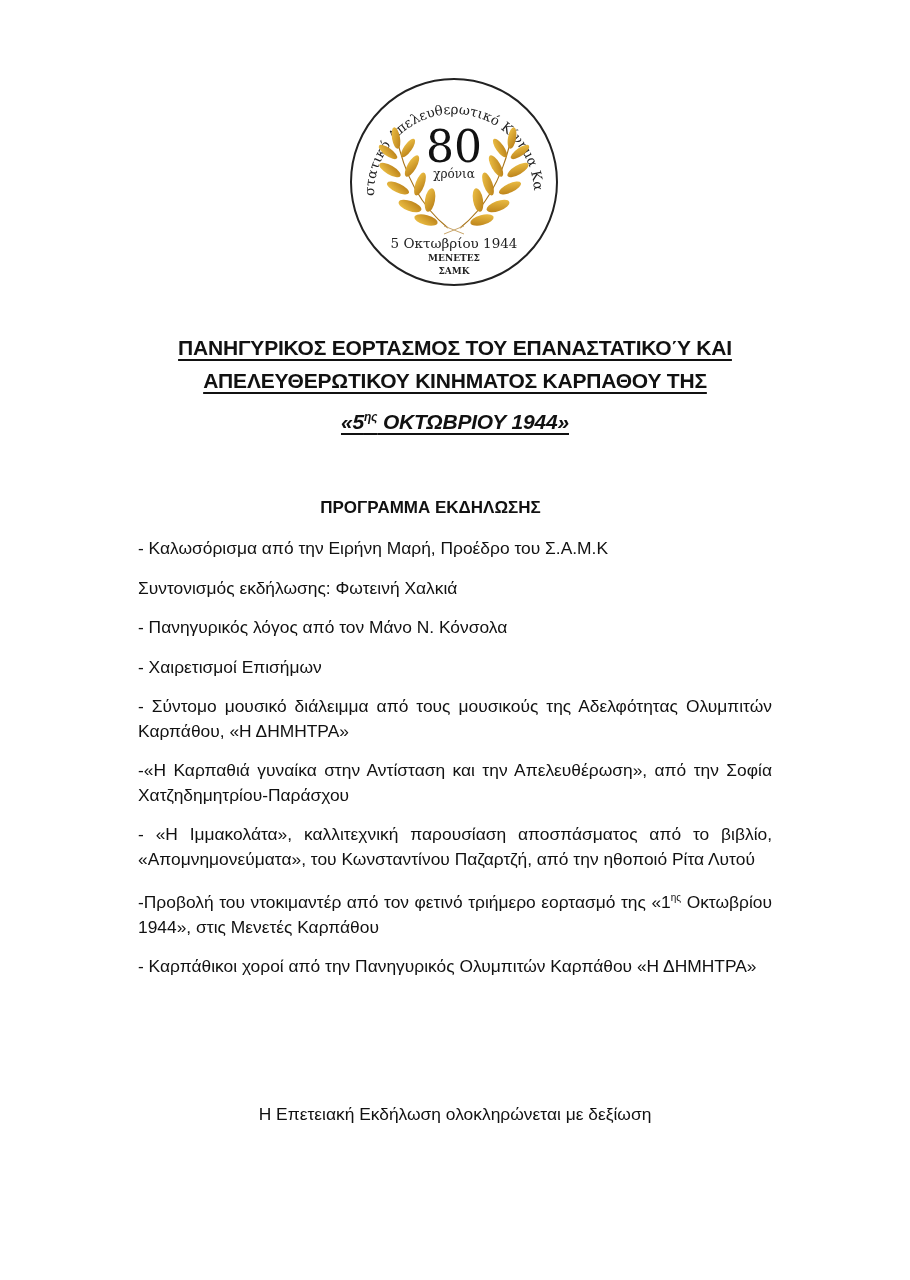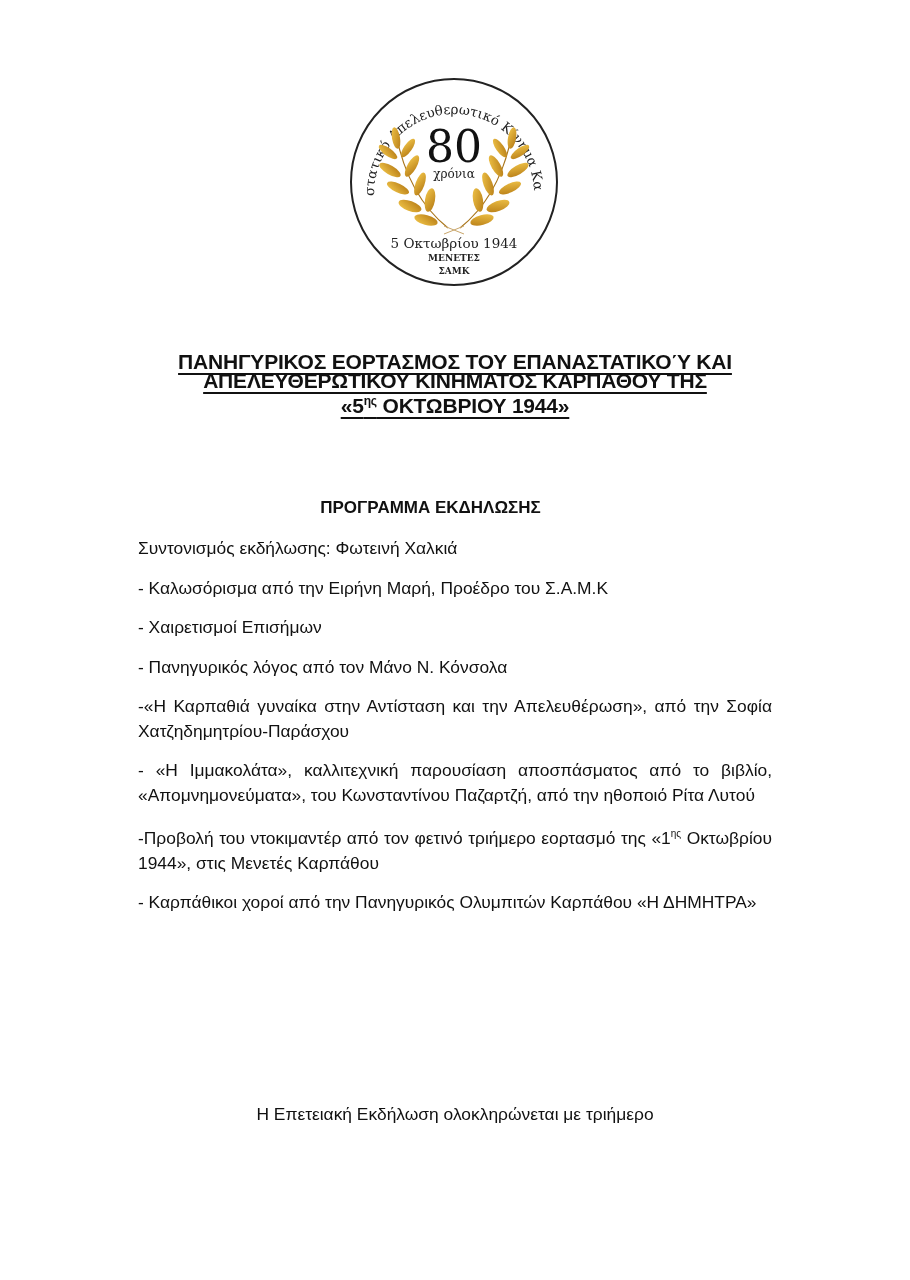--- a/index.html
+++ b/index.html
@@ -2,23 +2,23 @@
 <html><head>
 <meta charset="utf-8">
 <style>
   html, body { margin: 0; padding: 0; background: #ffffff; }
   body { width: 910px; height: 1280px; position: relative; overflow: hidden;
          font-family: "Liberation Sans", "DejaVu Sans", sans-serif; color: #111; }
   .logo { position: absolute; left: 348px; top: 76px; width: 212px; height: 212px; }
   .title { position: absolute; left: 0; width: 910px; text-align: center;
            font-weight: bold; font-size: 21px; text-decoration: underline;
            text-underline-offset: 4px; text-decoration-thickness: 2px; letter-spacing: -0.2px; }
-  .t1 { top: 336px; margin-top: 14px; }
+  .t1 { top: 336px; }
   .t2 { top: 369px; }
-  .t3 { top: 394px; }
+  .t3 { top: 410px; font-style: italic; }
   .t3 sup { font-size: 12px; vertical-align: 8px; text-decoration: none; }
   .heading { position: absolute; left: 0; width: 861px; top: 498px; text-align: center;
              font-weight: bold; font-size: 17px; }
   .body { position: absolute; left: 138px; width: 634px; top: 536px; font-size: 17.4px; line-height: 24.5px; }
   .body p { margin: 0 0 15px 0; text-align: justify; }
   .body p.left { text-align: left; }
   .closing { position: absolute; left: 0; width: 910px; top: 1104px; text-align: center; font-size: 17.4px; }
   sup.s { font-size: 10px; vertical-align: 7px; }
 </style>
 </head>
@@ -70,23 +70,24 @@
   <text x="106" y="198" text-anchor="middle" font-family="DejaVu Serif, serif" font-size="9" font-weight="bold" fill="#222">ΣΑΜΚ</text>
 </svg>
 
 <div class="title t1">ΠΑΝΗΓΥΡΙΚΟΣ ΕΟΡΤΑΣΜΟΣ ΤΟΥ ΕΠΑΝΑΣΤΑΤΙΚΟΎ ΚΑΙ</div>
 <div class="title t2">ΑΠΕΛΕΥΘΕΡΩΤΙΚΟΥ ΚΙΝΗΜΑΤΟΣ ΚΑΡΠΑΘΟΥ ΤΗΣ</div>
 <div class="title t3"><span>«5</span><sup>ης</sup><span> ΟΚΤΩΒΡΙΟΥ 1944»</span></div>
 
 <div class="heading">ΠΡΟΓΡΑΜΜΑ ΕΚΔΗΛΩΣΗΣ</div>
 
 <div class="body">
+  <p class="left">-  Καλωσόρισμα από την Ειρήνη Μαρή, Προέδρο του Σ.Α.Μ.Κ</p>
   <p class="left">Συντονισμός εκδήλωσης: Φωτεινή Χαλκιά</p>
-  <p class="left">-  Καλωσόρισμα από την Ειρήνη Μαρή, Προέδρο του Σ.Α.Μ.Κ</p>
+  <p class="left">- Πανηγυρικός λόγος από τον Μάνο Ν. Κόνσολα</p>
   <p class="left">-  Χαιρετισμοί Επισήμων</p>
-  <p class="left">- Πανηγυρικός λόγος από τον Μάνο Ν. Κόνσολα</p>
+  <p>- Σύντομο μουσικό διάλειμμα από τους μουσικούς της Αδελφότητας Ολυμπιτών Καρπάθου, «Η ΔΗΜΗΤΡΑ»</p>
   <p>-«Η Καρπαθιά γυναίκα στην Αντίσταση και την Απελευθέρωση», από την Σοφία Χατζηδημητρίου-Παράσχου</p>
   <p>- «Η Ιμμακολάτα», καλλιτεχνική παρουσίαση αποσπάσματος από το βιβλίο, «Απομνημονεύματα», του Κωνσταντίνου Παζαρτζή, από την ηθοποιό Ρίτα Λυτού</p>
   <p><span>-Προβολή του ντοκιμαντέρ από τον φετινό τριήμερο εορτασμό της «1</span><sup class="s">ης</sup><span> Οκτωβρίου 1944», στις Μενετές Καρπάθου</span></p>
   <p>- Καρπάθικοι χοροί από την Πανηγυρικός Ολυμπιτών Καρπάθου  «Η ΔΗΜΗΤΡΑ»</p>
 </div>
 
-<div class="closing">Η Επετειακή Εκδήλωση ολοκληρώνεται με τριήμερο</div>
+<div class="closing">Η Επετειακή Εκδήλωση ολοκληρώνεται με δεξίωση</div>
 
 </body></html>

